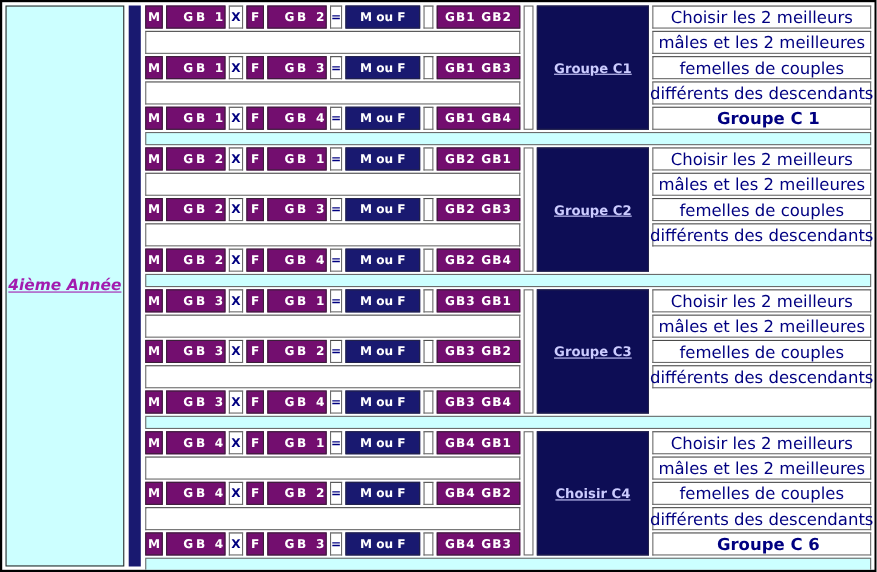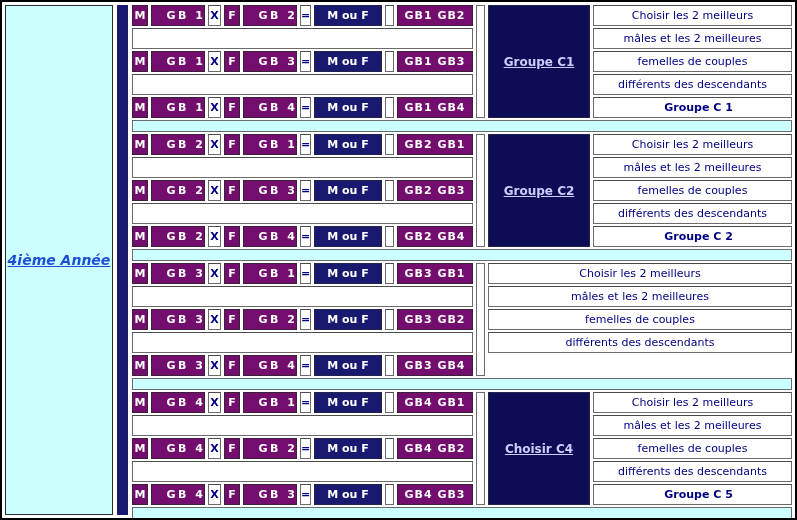--- a/index.html
+++ b/index.html
@@ -18,21 +18,21 @@
 
   .left-col {
     width: 108px;
     background: #CCFFFF;
     border: 1px solid #2b2b2b;
     display: flex; align-items: center; justify-content: center;
     margin-right: 4px;
     flex: 0 0 auto;
   }
   .year-link {
-    color: #1d4ed8;
+    color: #a21caf;
     font-weight: bold; font-style: italic;
     text-decoration: underline;
     font-size: 14px;
     cursor: pointer;
   }
 
   .vbar {
     width: 11px;
     background: #191970;
     margin-right: 4px;
@@ -97,21 +97,21 @@
     font-size: 12px;
     cursor: pointer;
   }
 
   .notes-col { flex: 1; display: flex; flex-direction: column; min-width: 0; }
   .note-row {
     height: 21px; margin-bottom: 2px;
     background: #fff;
     border: 1px solid #6b6b6b; border-top-color:#4a4a4a;
     display: flex; align-items: center; justify-content: center;
-    color: #000080; font-size: 11px;
+    color: #000080; font-size: 15px;
     white-space: nowrap;
   }
   .note-row:last-child { margin-bottom: 0; }
   .note-footer { font-weight: bold; padding-left: 12px; }
 
   .separator {
     height: 12px;
     margin: 2px 0;
     background: #CCFFFF;
     border: 1px solid #6b6b6b;
@@ -221,21 +221,20 @@
       </div>
       <div class="tall-spacer"></div>
       <div class="groupe-box">
         <span class="groupe-link">Groupe C2</span>
       </div>
       <div class="notes-col">
         <div class="note-row">Choisir les 2 meilleurs</div>
         <div class="note-row">mâles et les 2 meilleures</div>
         <div class="note-row">femelles de couples</div>
         <div class="note-row">différents des descendants</div>
-        <div class="note-row note-footer">Groupe C 2</div>
       </div>
     </div>
     <div class="separator"></div>
   </div>
 
   <div class="group-block">
     <div class="group-top">
       <div class="eq-col">
         <div class="eq-row">
           <span class="box purple w-m">M</span>
@@ -267,20 +266,23 @@
           <span class="box whitebox w-x">X</span>
           <span class="box purple w-f">F</span>
           <span class="box purple w-gb">GB 4</span>
           <span class="box whitebox w-eq">=</span>
           <span class="box navybox w-mouf">M ou F</span>
           <span class="box whitebox w-gap"></span>
           <span class="box purple w-res">GB3 GB4</span>
         </div>
       </div>
       <div class="tall-spacer"></div>
+      <div class="groupe-box">
+        <span class="groupe-link">Groupe C3</span>
+      </div>
       <div class="notes-col">
         <div class="note-row">Choisir les 2 meilleurs</div>
         <div class="note-row">mâles et les 2 meilleures</div>
         <div class="note-row">femelles de couples</div>
         <div class="note-row">différents des descendants</div>
       </div>
     </div>
     <div class="separator"></div>
   </div>
 
@@ -325,19 +327,19 @@
       </div>
       <div class="tall-spacer"></div>
       <div class="groupe-box">
         <span class="groupe-link">Choisir C4</span>
       </div>
       <div class="notes-col">
         <div class="note-row">Choisir les 2 meilleurs</div>
         <div class="note-row">mâles et les 2 meilleures</div>
         <div class="note-row">femelles de couples</div>
         <div class="note-row">différents des descendants</div>
-        <div class="note-row note-footer">Groupe C 5</div>
+        <div class="note-row note-footer">Groupe C 6</div>
       </div>
     </div>
     <div class="separator"></div>
   </div>
 </div>
 </div>
 
 </body></html>

